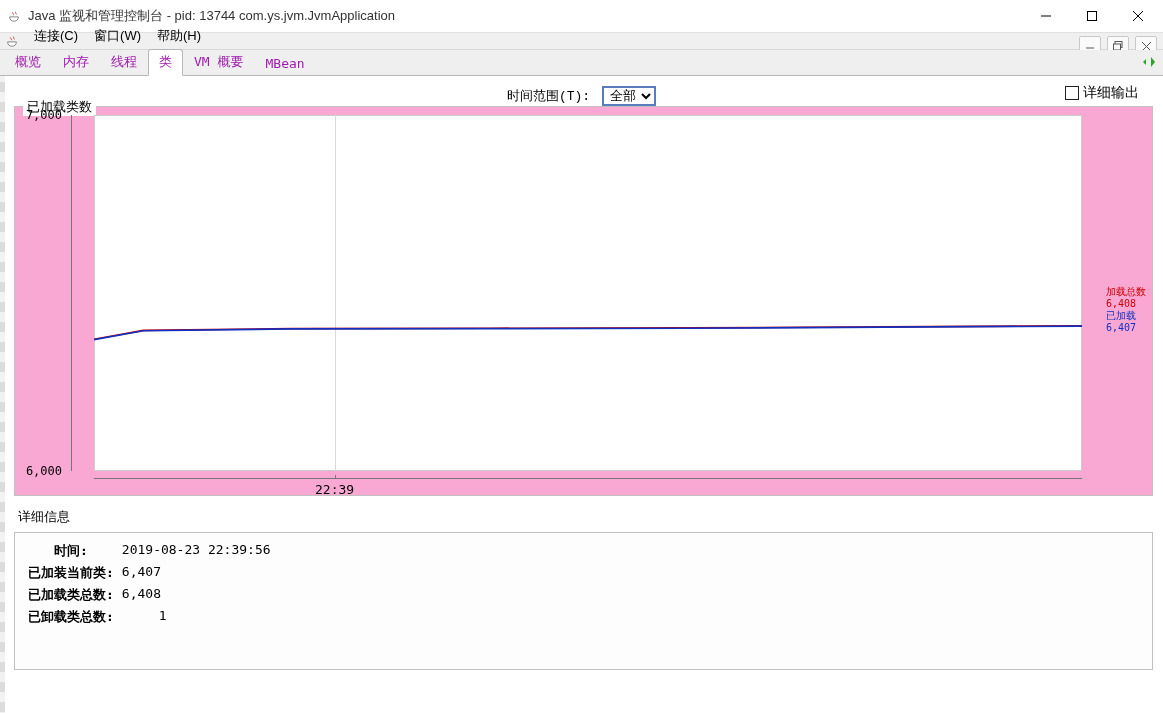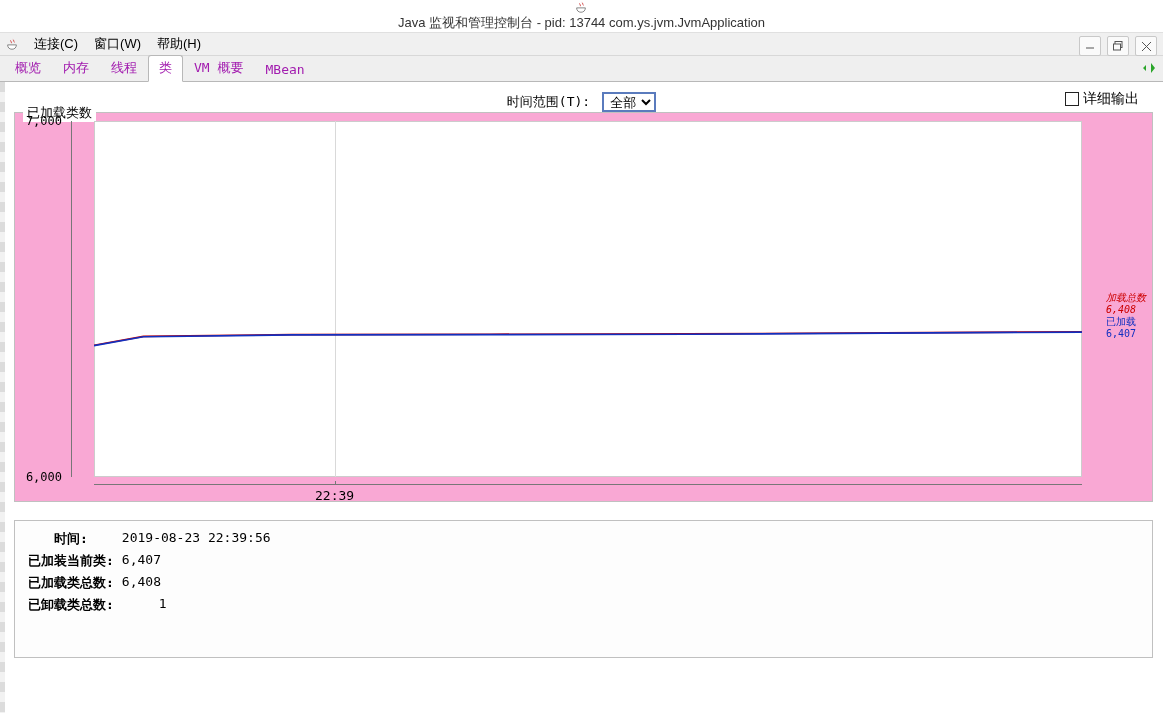--- a/index.html
+++ b/index.html
@@ -10,38 +10,37 @@
     background: #fff;
     color: #000;
     overflow: hidden;
   }
   .titlebar {
     height: 32px;
     display: flex;
     align-items: center;
     padding: 0 2px;
     background: #fff;
-    flex-direction: column;
   }
   .titlebar .icon {
     width: 16px; height: 16px; margin: 0 6px 0 4px;
     display:flex;align-items:center;justify-content:center;
   }
   .titlebar .title { flex: 1; color: #333; font-size: 13px; }
   .winbtns { display: flex; }
   .winbtn {
     width: 46px; height: 30px; display:flex;align-items:center;justify-content:center;
     color:#000;
   }
   .winbtn svg { stroke:#000; stroke-width:1; fill:none; }
 
   .menubar {
-    height: 24px;
+    height: 18px;
     display:flex;
-    align-items:center;
+    align-items:flex-end;
     background:#f0f0f0;
     border-top:1px solid #e0e0e0;
     border-bottom:1px solid #d8d8d8;
     padding: 0 4px;
     position:relative;
   }
   .menubar .icon {
     width:16px;height:16px;margin-right:6px;
     display:flex;align-items:center;justify-content:center;
   }
@@ -82,23 +81,23 @@
     position:absolute; right:8px; top:4px;
   }
 
   .controls-row {
     display:flex; align-items:center; justify-content:center;
     padding:10px 0 8px 0;
     position:relative;
     font-family: "SimSun", monospace;
     font-size:13px;
   }
-  .controls-row .range-label { margin-right:12px; }
+  .controls-row .range-label { margin-right:12px;font-family:Liberation Mono, monospace; }
   .controls-row select {
-    font-family: Liberation Serif, serif;
+    font-family: Liberation Mono, monospace;
     font-size:13px;
     border:2px solid #5a7bbd;
     padding:0 2px;height:20px;
     background:#fff;
   }
   .detail-out {
     position:absolute; right:24px; top:8px;
     display:flex;align-items:center; font-size:14px;padding-left:35px;
   }
   .detail-out .cb {
@@ -142,21 +141,21 @@
             font-family:"SimSun",monospace;font-size:12px;color:#000;transform:translateY(-50%); }
   .x-baseline { position:absolute;left:22px;right:0;bottom:-8px;height:1px;background:#777; }
   .x-tickline { position:absolute;bottom:-8px;width:1px;height:4px;background:#777; left:26%; }
   .x-ticklab { position:absolute; bottom:-26px; transform:translateX(-50%);
                font-family:"SimSun",monospace;font-size:13px; left:26%; }
   .legend {
     position:absolute; right:-64px; top:48%;
     font-family:"SimSun",monospace;font-size:10px;line-height:12px;
     white-space:nowrap;
   }
-  .legend .red { color:#cc0000;font-style:italic; }
+  .legend .red { color:#cc0000; }
   .legend .blue{ color:#1030c0; }
 
   .details-sec { padding: 12px 10px 0 14px; }
   .details-box {
     border:1px solid #c0c0c0;
     margin-top:6px;
     padding:6px 8px 40px 8px;
     font-family:"SimSun",monospace;font-size:13px;
     min-height:130px;
     background:#fdfdfd;
@@ -283,20 +282,21 @@
         <div class="red">加载总数</div>
         <div class="red">6,408</div>
         <div class="blue">已加载</div>
         <div class="blue">6,407</div>
       </div>
     </div>
   </div>
 </div>
 
 <div class="details-sec">
+  <div class="fieldset-title">详细信息</div>
   <div class="details-box">
     <table>
       <tbody>
           <tr>
             <td class="k">时间:</td>
             <td>2019-08-23 22:39:56</td>
           </tr>
       <tr>
             <td class="k">已加装当前类:</td>
             <td>6,407</td>

